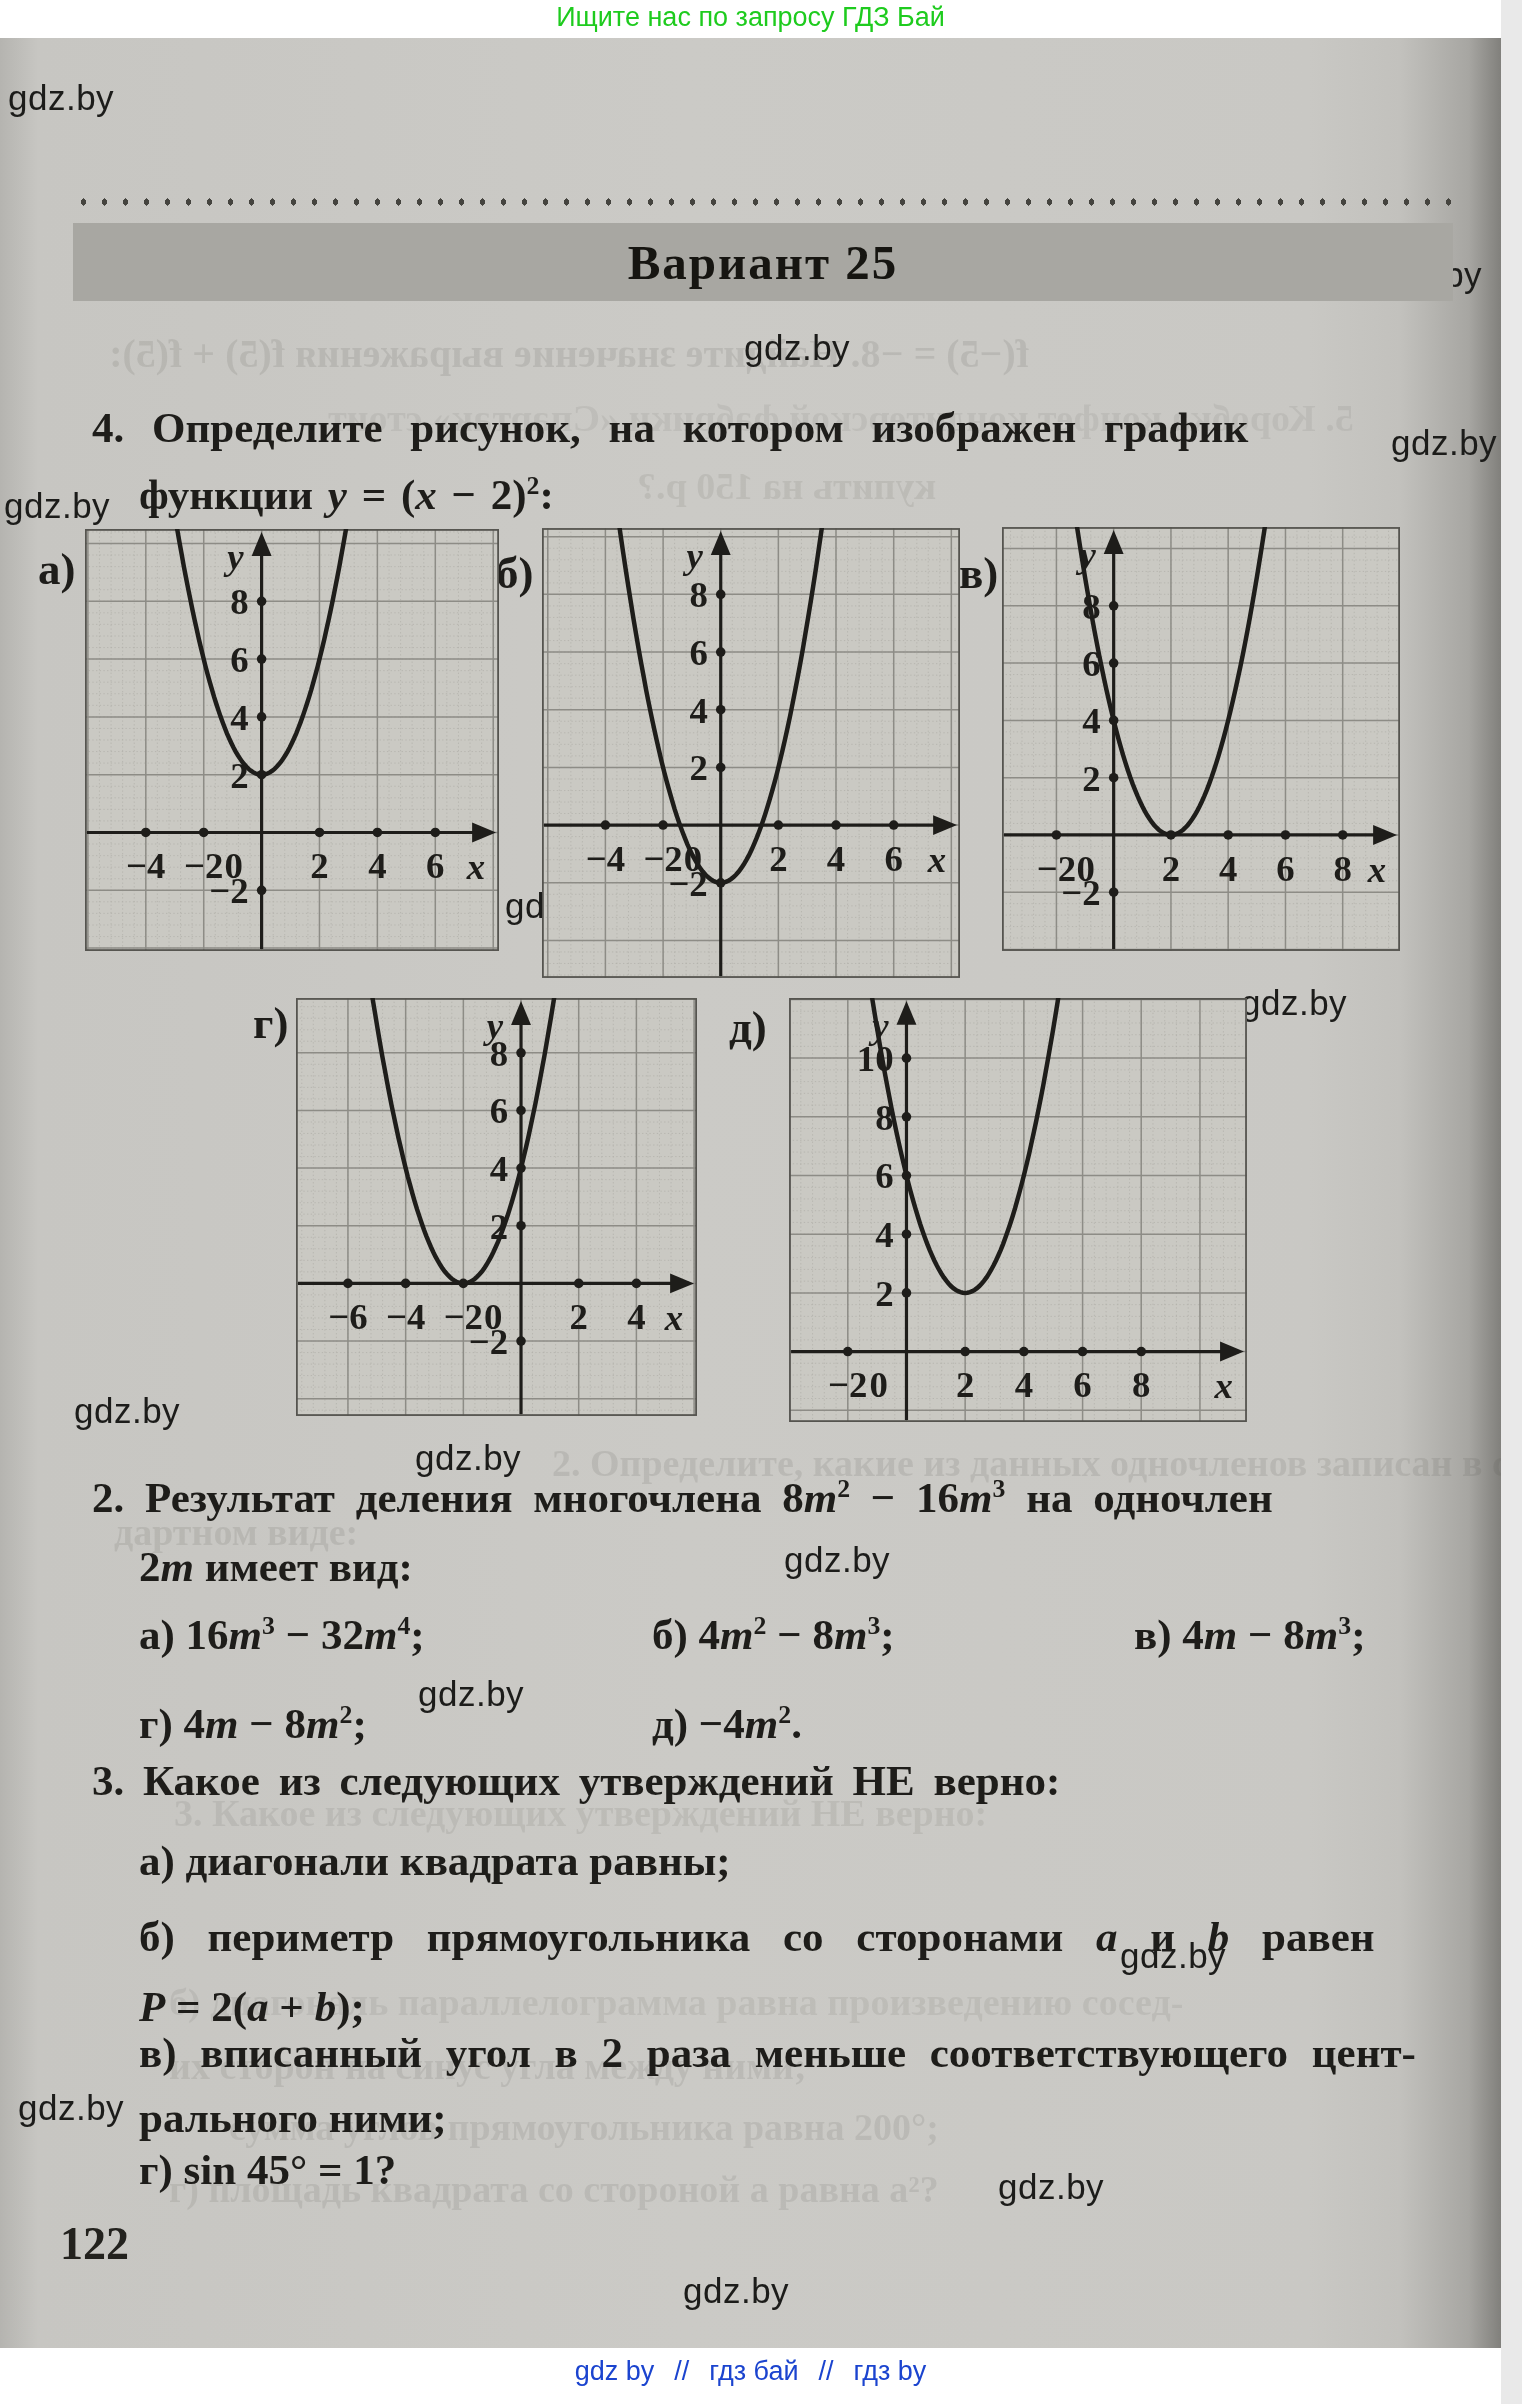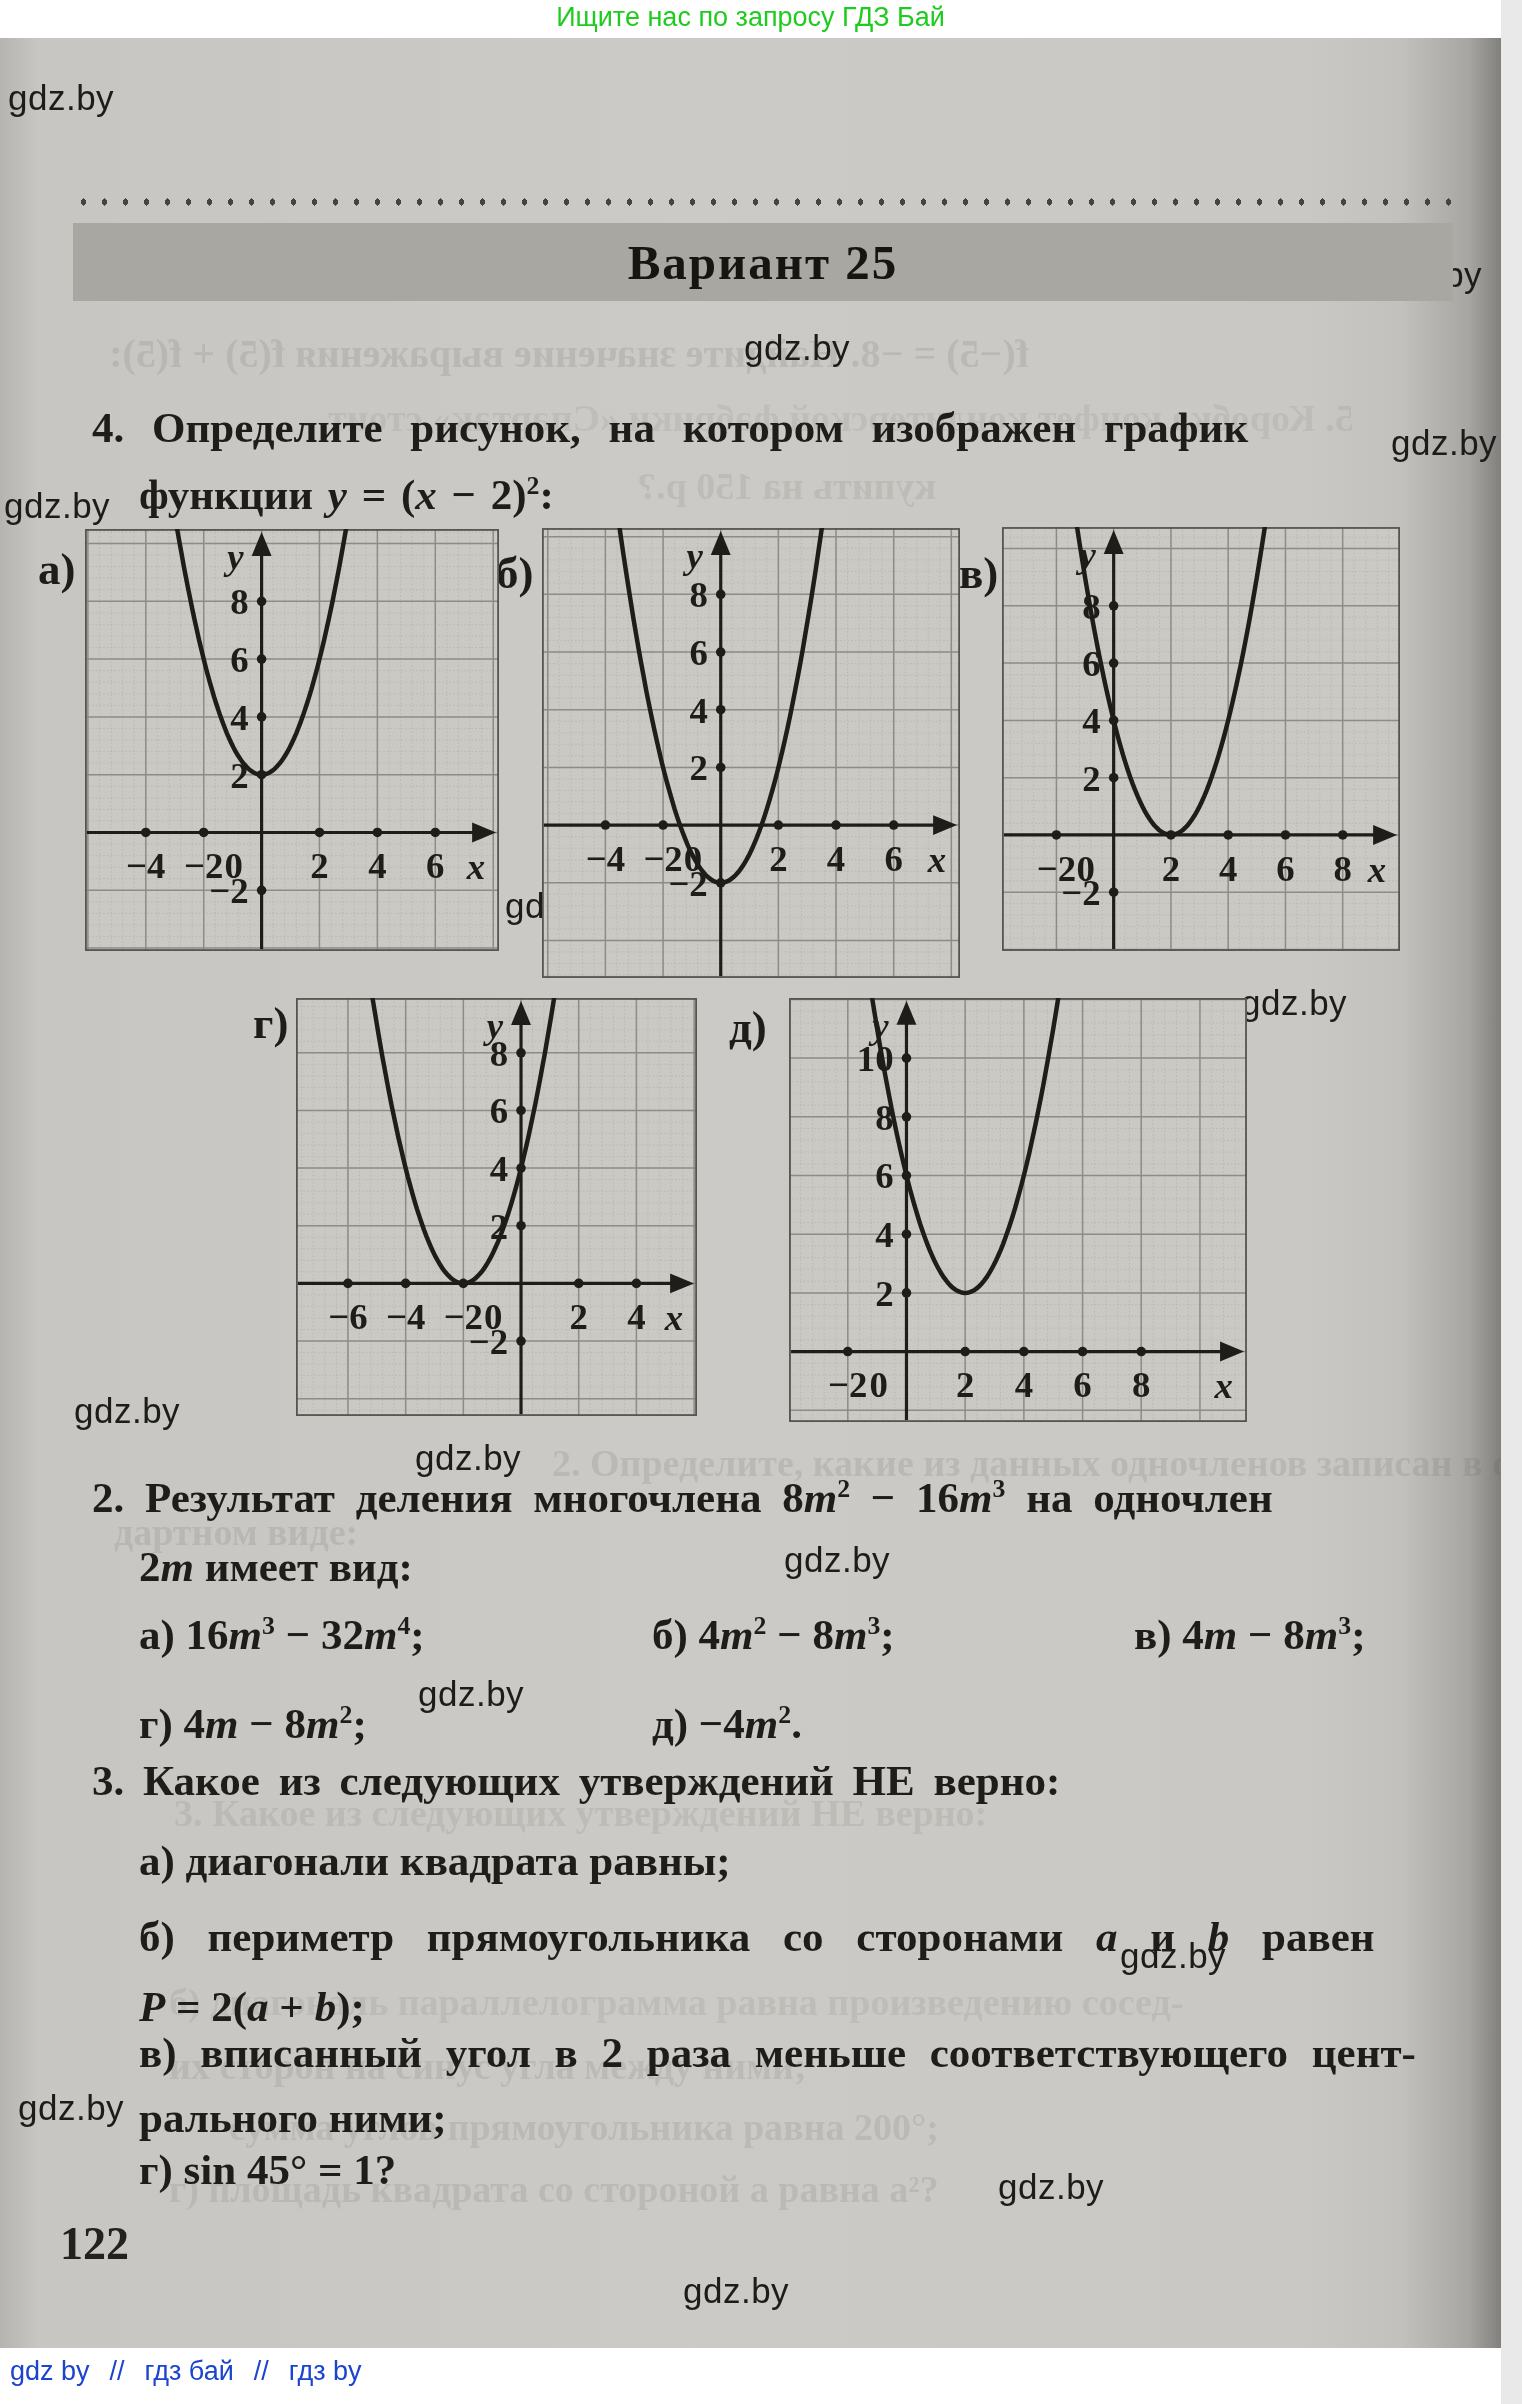--- a/index.html
+++ b/index.html
@@ -3,21 +3,21 @@
 <meta charset="utf-8">
 <style>
   html,body{margin:0;padding:0;background:#e9e9e9}
   #page{position:relative;width:1501px;height:2405px;background:#ffffff;overflow:hidden;
         font-family:"Liberation Serif",serif;color:#1e1d1a}
   
   #scan{position:absolute;left:0;top:38px;width:1522px;height:2310px;
         background:linear-gradient(90deg,#b5b4b0 0%,#c7c6c2 2.5%,#cbcac6 45%,#c9c8c4 86%,#c2c1bd 92%,#a7a6a2 96.5%,#7a7975 99%,#6b6a66 100%)}
   #promo{position:absolute;top:2px;left:0;width:100%;text-align:center;
          font-family:"Liberation Sans",sans-serif;font-size:27px;color:#1ecb1e}
-  #footer{position:absolute;top:2356px;left:0;width:100%;text-align:left;
+  #footer{position:absolute;top:2356px;left:0;width:100%;text-align:center;
           font-family:"Liberation Sans",sans-serif;font-size:27px;color:#1b44cf}
   #footer span{margin:0 10px}
   #dots{position:absolute;left:73px;top:193px;width:1379px;height:18px;
         background:radial-gradient(ellipse 3.6px 5.4px at center,#45443f 64%,rgba(0,0,0,0) 70%);
         background-size:21px 18px;background-repeat:repeat-x}
   #titlebar{position:absolute;left:73px;top:223px;width:1380px;height:78px;background:#a8a7a2;
             display:flex;align-items:center;justify-content:center}
   #titlebar .t{font-size:49px;font-weight:bold;letter-spacing:2px;color:#161511}
   .wm{position:absolute;font-family:"Liberation Sans",sans-serif;font-size:35px;color:#1c1c1a;
       letter-spacing:0.5px;white-space:nowrap}

